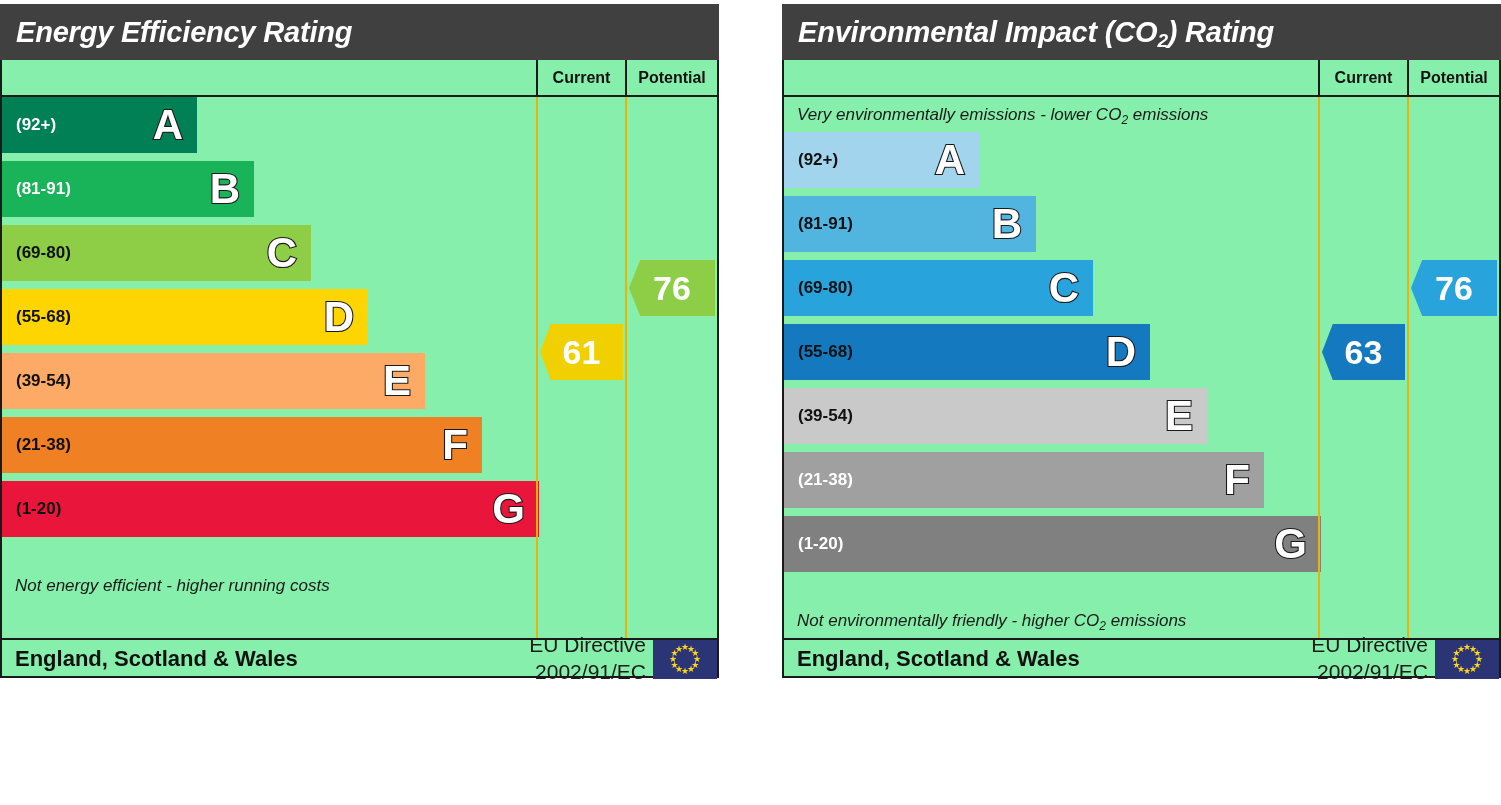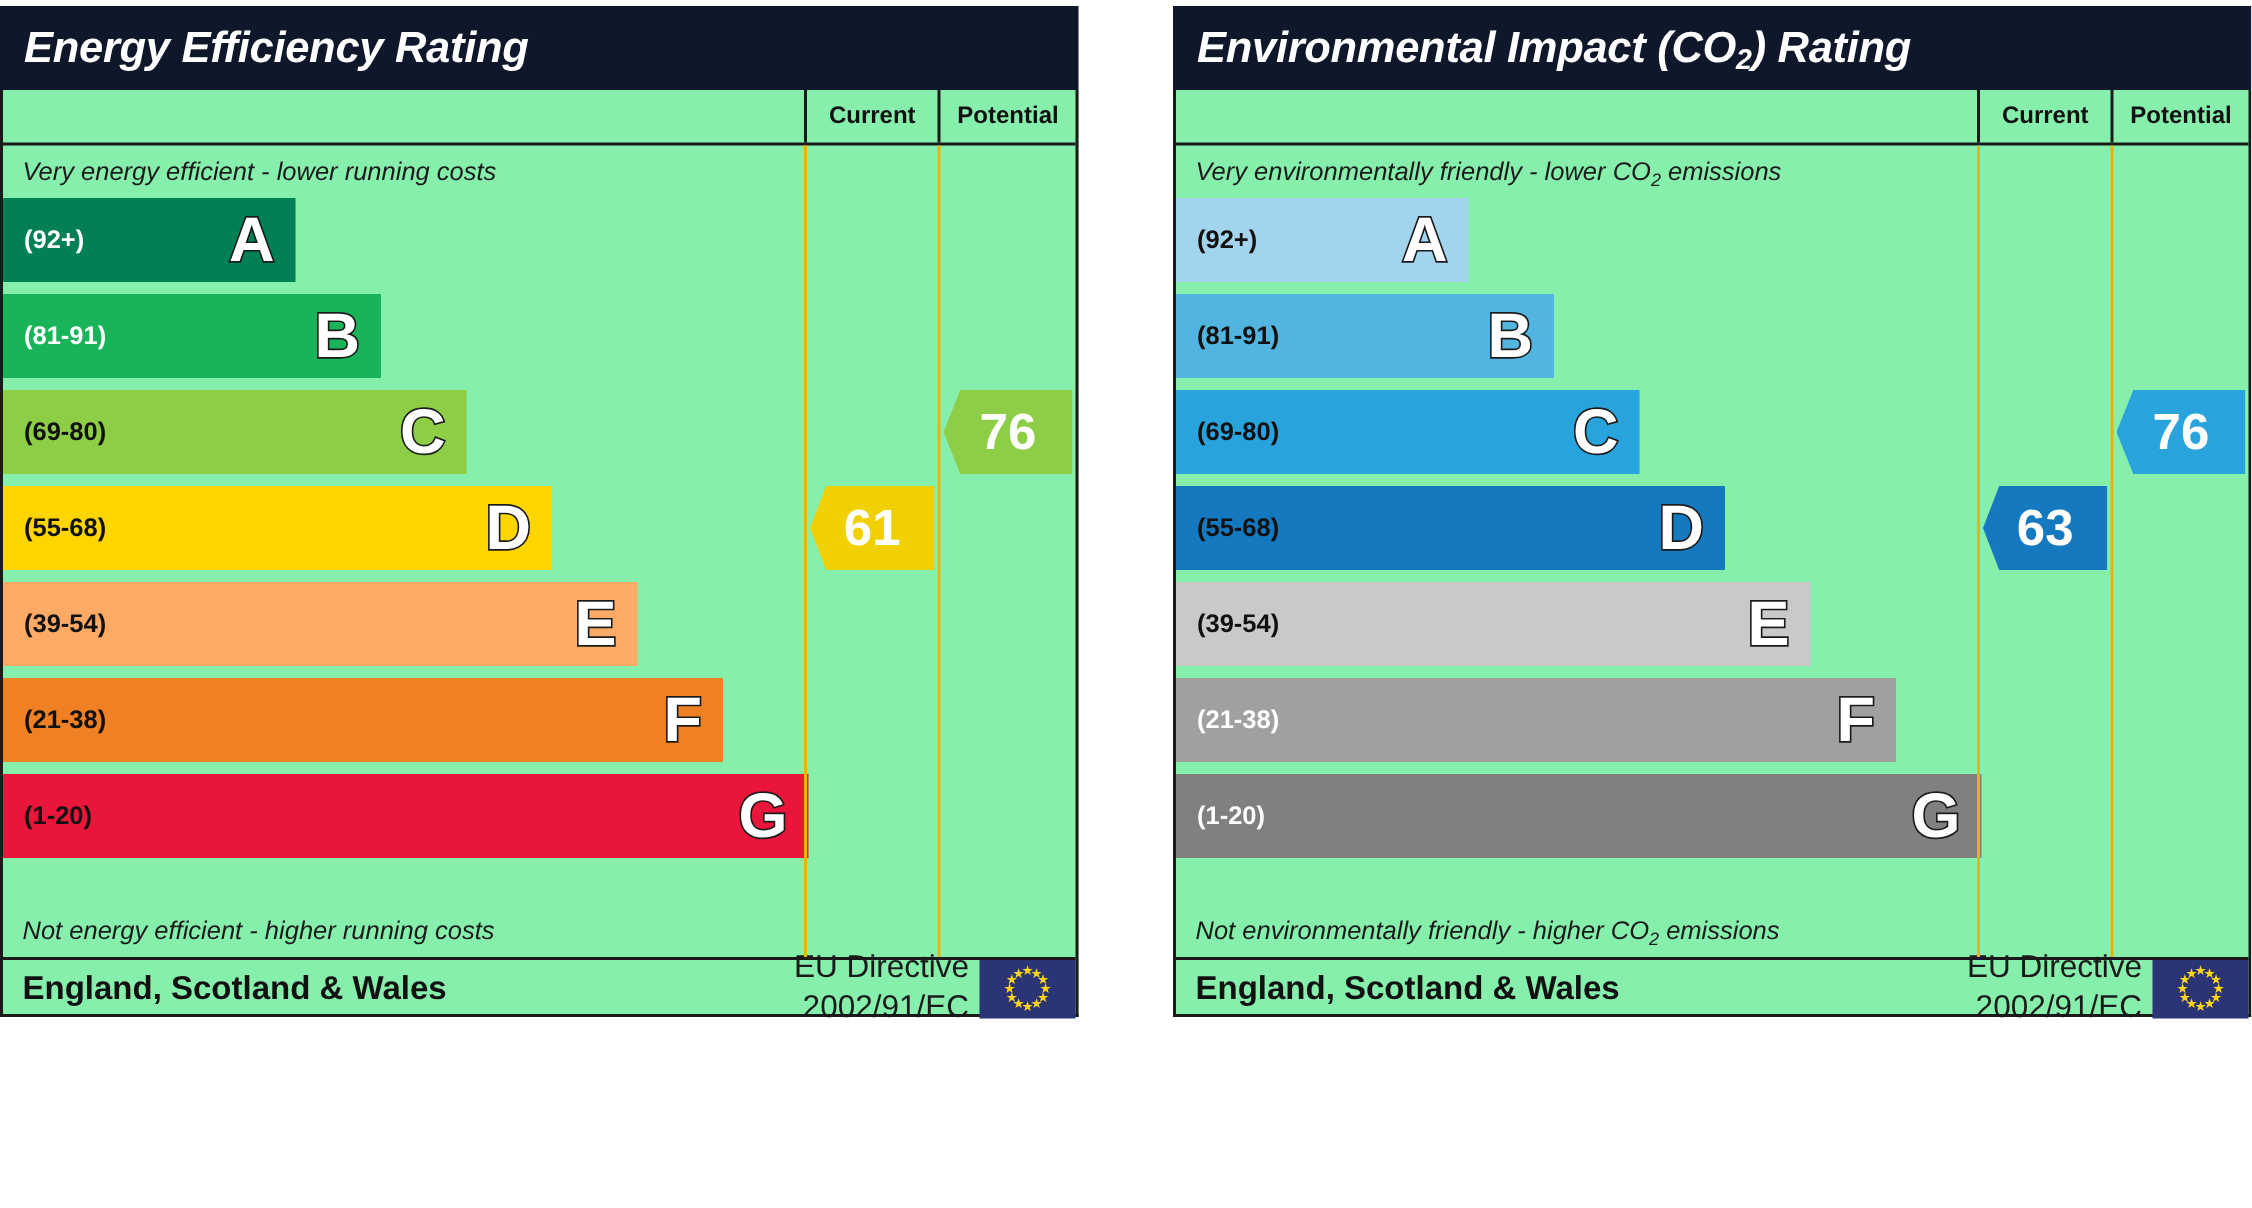--- a/index.html
+++ b/index.html
@@ -21,21 +21,21 @@
     position: absolute;
     top: 4px;
     width: 719px;
     height: 674px;
   }
   .chart.left  { left: 0px; }
   .chart.right { left: 782px; }
 
   .chart-title {
     height: 56px;
-    background: #0f172a;
+    background: #404040;
     color: #ffffff;
     font-size: 29px;
     font-weight: bold;
     font-style: italic;
     line-height: 56px;
     padding-left: 16px;
     letter-spacing: -0.2px;
     white-space: nowrap;
   }
   .chart-title sub {
@@ -217,21 +217,20 @@
     <div class="grid">
 
       <div class="head-row">
         <div class="head-spacer"></div>
         <div class="head-cell col-current">Current</div>
         <div class="head-cell col-potential">Potential</div>
       </div>
 
       <div class="body-row">
         <div class="bands-col">
-          <div class="caption">Very energy efficient - lower running costs</div>
           <div class="bands" id="energy-bands">
               <div class="band" style="top: 0px; width: 195px; background: rgb(0, 128, 84);">
                 <span class="band-range" style="color: rgb(255, 255, 255);">(92+)</span>
                 <span class="band-letter">A</span>
               </div>
               <div class="band" style="top: 64px; width: 252px; background: rgb(25, 180, 89);">
                 <span class="band-range" style="color: rgb(255, 255, 255);">(81-91)</span>
                 <span class="band-letter">B</span>
               </div>
               <div class="band" style="top: 128px; width: 309px; background: rgb(141, 206, 70);">
@@ -299,21 +298,21 @@
     <div class="grid">
 
       <div class="head-row">
         <div class="head-spacer"></div>
         <div class="head-cell col-current">Current</div>
         <div class="head-cell col-potential">Potential</div>
       </div>
 
       <div class="body-row">
         <div class="bands-col">
-          <div class="caption"><span>Very environmentally friendly - lower CO</span><sub>2</sub><span> emissions</span></div>
+          <div class="caption"><span>Very environmentally emissions - lower CO</span><sub>2</sub><span> emissions</span></div>
           <div class="bands" id="environmental-bands">
               <div class="band" style="top: 0px; width: 195px; background: rgb(163, 212, 237);">
                 <span class="band-range" style="color: rgb(17, 17, 17);">(92+)</span>
                 <span class="band-letter">A</span>
               </div>
               <div class="band" style="top: 64px; width: 252px; background: rgb(81, 181, 224);">
                 <span class="band-range" style="color: rgb(17, 17, 17);">(81-91)</span>
                 <span class="band-letter">B</span>
               </div>
               <div class="band" style="top: 128px; width: 309px; background: rgb(41, 163, 220);">

